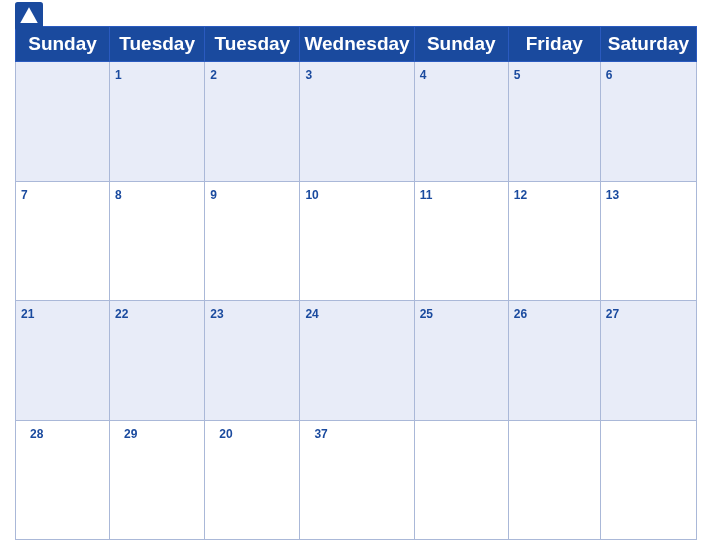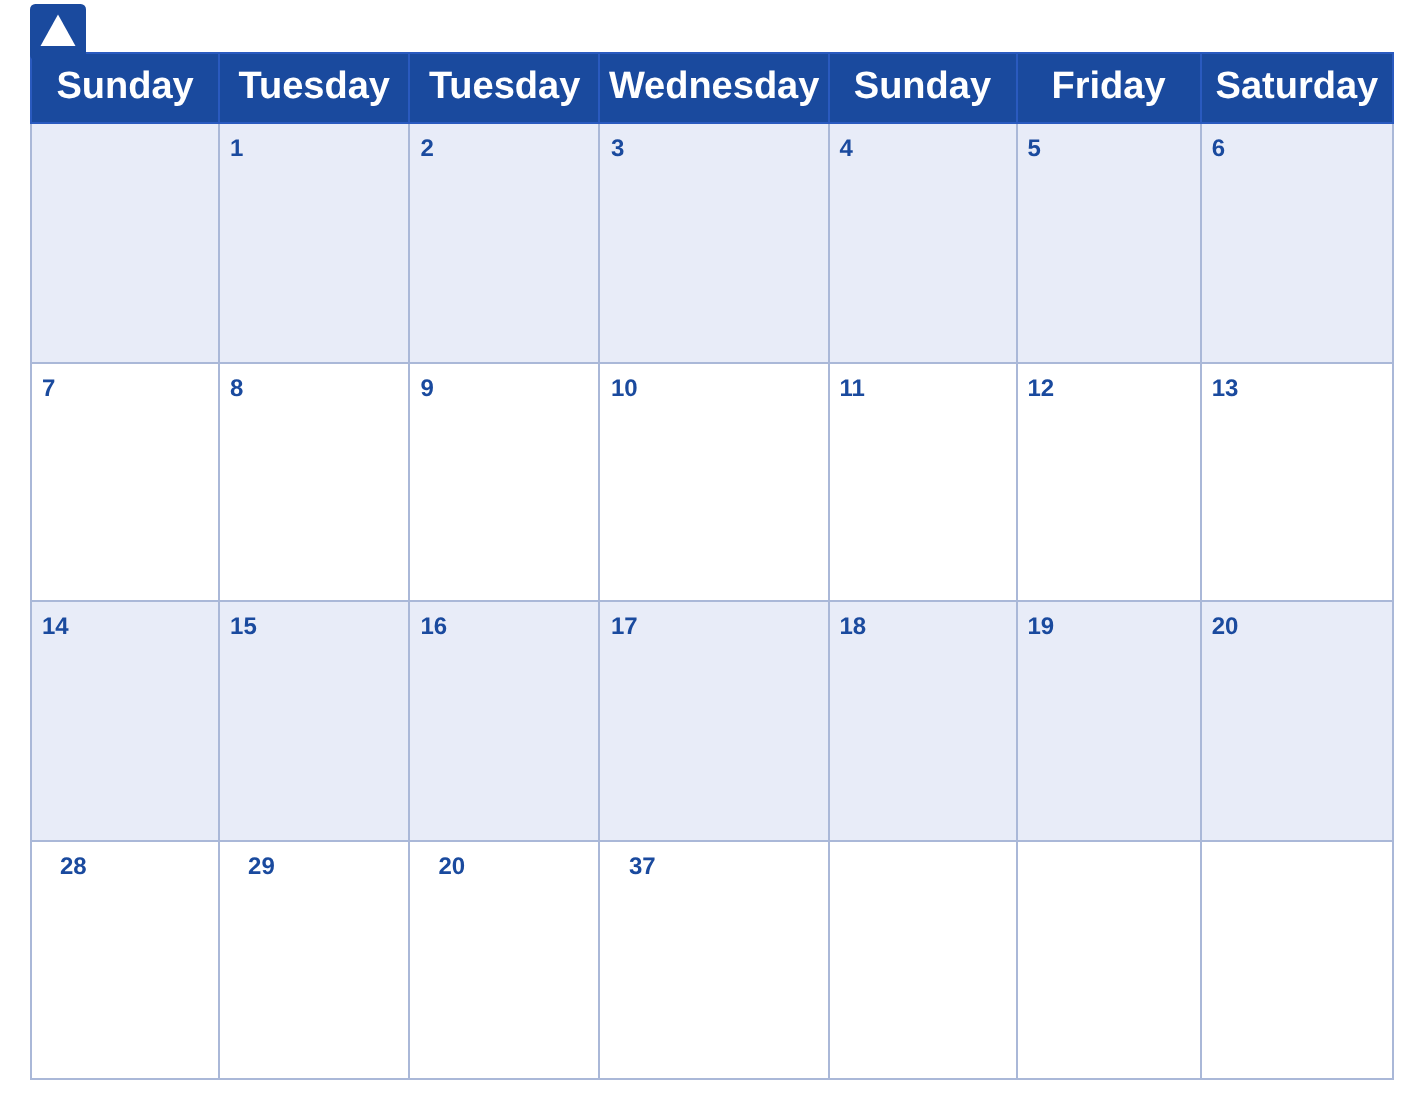--- a/index.html
+++ b/index.html
@@ -159,27 +159,27 @@
       <tr>
         <td><span class="day-num sunday">7</span></td>
         <td><span class="day-num">8</span></td>
         <td><span class="day-num">9</span></td>
         <td><span class="day-num">10</span></td>
         <td><span class="day-num">11</span></td>
         <td><span class="day-num">12</span></td>
         <td><span class="day-num saturday">13</span></td>
       </tr>
       <tr>
-        <td><span class="day-num sunday">14</span></td>
-        <td><span class="day-num">15</span></td>
-        <td><span class="day-num">16</span></td>
-        <td><span class="day-num">17</span></td>
-        <td><span class="day-num">18</span></td>
-        <td><span class="day-num">19</span></td>
-        <td><span class="day-num saturday">20</span></td>
+        <td><span class="day-num sunday">21</span></td>
+        <td><span class="day-num">22</span></td>
+        <td><span class="day-num">23</span></td>
+        <td><span class="day-num">24</span></td>
+        <td><span class="day-num">25</span></td>
+        <td><span class="day-num">26</span></td>
+        <td><span class="day-num saturday">27</span></td>
       </tr>
       <tr>
         <td><span class="day-num sunday">28</span></td>
         <td><span class="day-num">29</span></td>
         <td><span class="day-num">20</span></td>
         <td><span class="day-num">37</span></td>
         <td></td>
         <td></td>
         <td></td>
       </tr>

